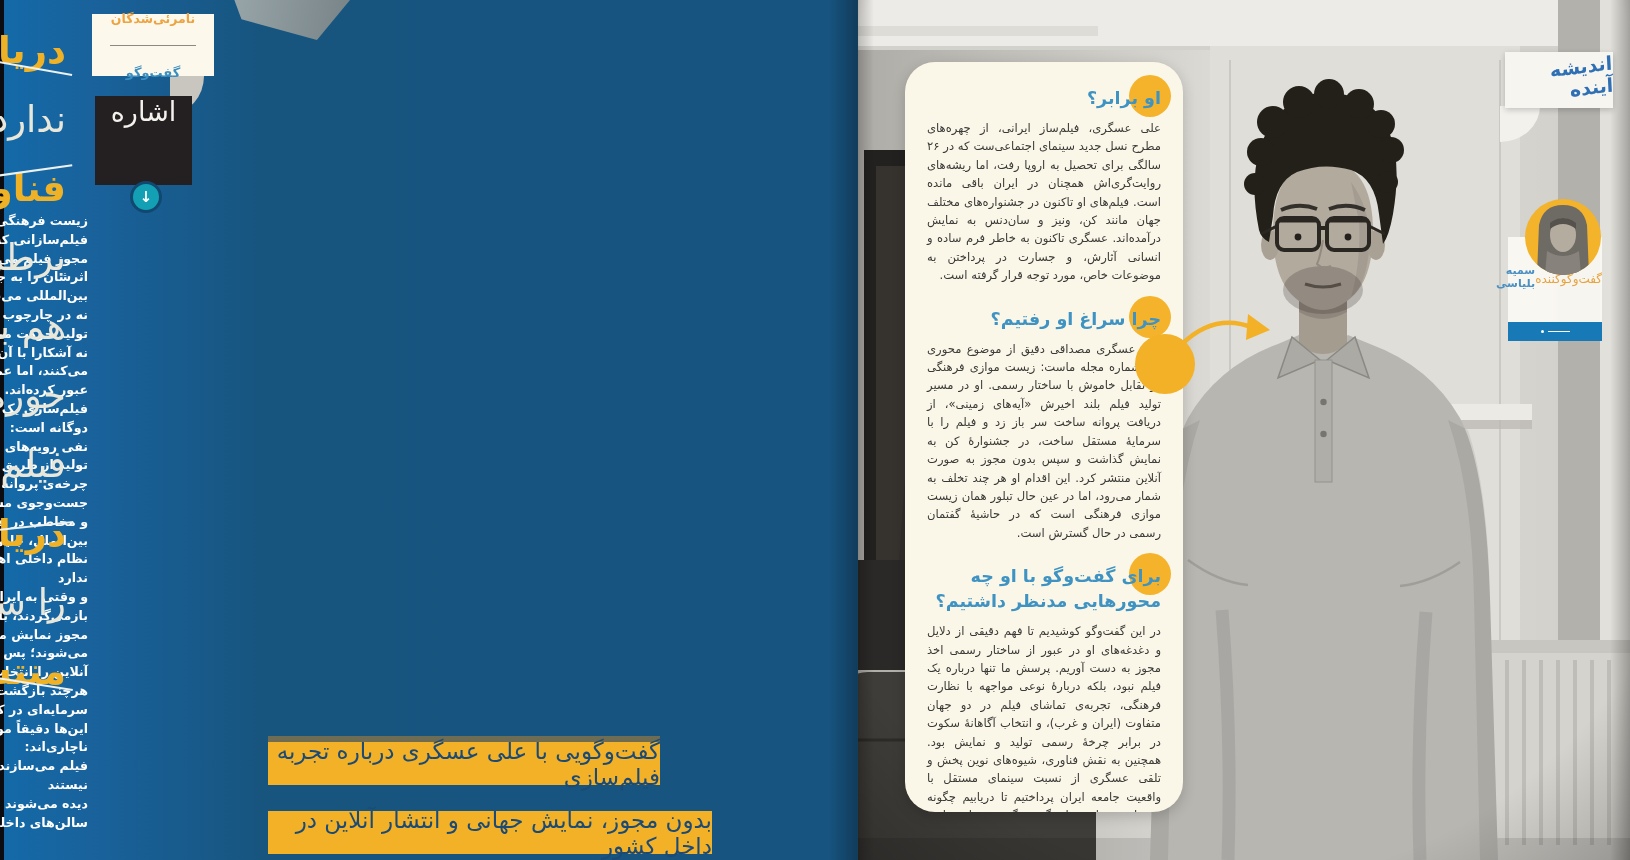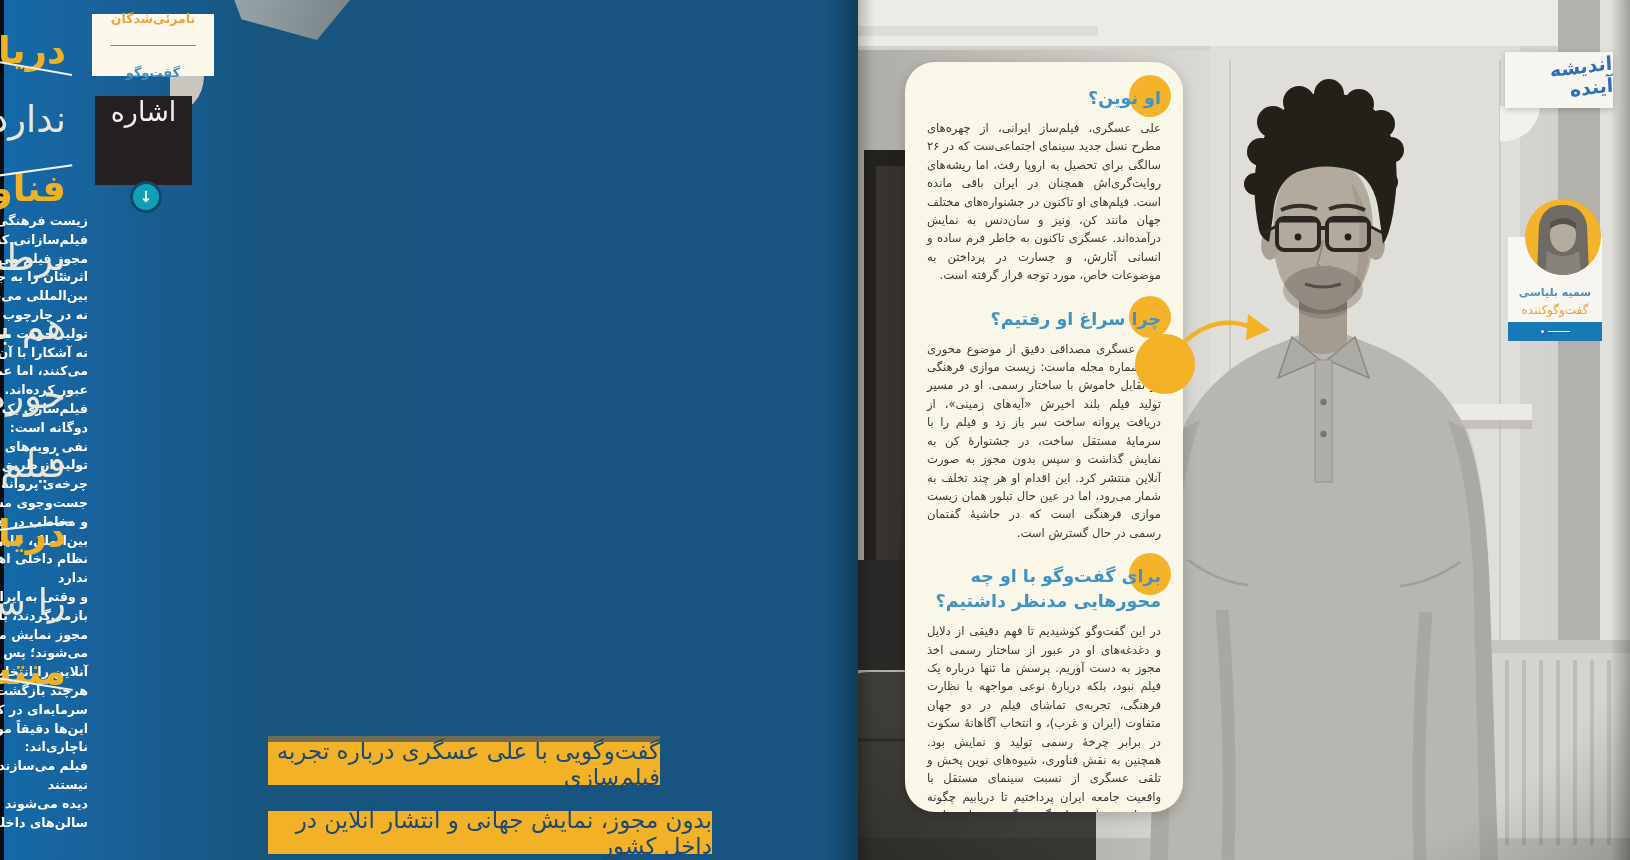--- a/index.html
+++ b/index.html
@@ -59,21 +59,21 @@
   .accent-arrow{position:absolute;left:1120px;top:300px;z-index:6;}
   
   .logo-box{position:absolute;left:1505px;top:52px;width:108px;height:56px;background:#f7f5f0;
     display:flex;align-items:center;justify-content:center;z-index:6;box-shadow:0 2px 6px rgba(0,0,0,.2);}
   .logo-text{color:#2f6fb4;font-weight:800;font-size:19px;transform:rotate(-7deg) skewX(-4deg);
     letter-spacing:-1px;direction:rtl;}
   .logo-curl{position:absolute;left:1500px;top:106px;width:40px;height:36px;background:#f3f1ec;
     border-radius:0 0 100% 0;z-index:5;}
   
   .card{position:absolute;left:1508px;top:237px;width:94px;height:85px;background:rgba(250,248,242,.96);
-    z-index:6;display:flex;flex-direction:column;align-items:center;justify-content:flex-end;
+    z-index:6;display:flex;flex-direction:row;align-items:center;justify-content:flex-end;
     padding-bottom:5px;box-sizing:border-box;}
   .card .name{color:#4a90c2;font-size:11px;font-weight:bold;direction:rtl;}
   .card .role{color:#e8a33d;font-size:12px;margin-top:4px;direction:rtl;}
   .card-bar{position:absolute;left:1508px;top:322px;width:94px;height:19px;background:#1779b5;z-index:6;
     display:flex;align-items:center;justify-content:center;gap:4px;}
   .card-bar i{display:block;width:22px;border-top:1.6px solid #fff;}
   .card-bar b{display:block;width:3px;height:3px;border-radius:50%;background:#fff;}
   .avatar{position:absolute;left:1525px;top:199px;width:76px;height:76px;z-index:7;}
 </style>
 </head>
@@ -259,21 +259,21 @@
       <span>بدون مجوز، نمایش جهانی و انتشار آنلاین در داخل کشور</span>
     </div>
   </div>
 
   <div class="gutter"></div>
 
   <div class="ibox" dir="rtl">
 
   <div class="sec">
         <div class="sec-heading">
-          <div>او نوین؟</div>
+          <div>او برابر؟</div>
         </div>
         <div class="sec-body">علی عسگری، فیلم‌ساز ایرانی، از چهره‌های مطرح نسل جدید سینمای اجتماعی‌ست که در ۲۶ سالگی برای تحصیل به اروپا رفت، اما ریشه‌های روایت‌گری‌اش همچنان در ایران باقی مانده است. فیلم‌های او تاکنون در جشنواره‌های مختلف جهان مانند کن، ونیز و سان‌دنس به نمایش درآمده‌اند. عسگری تاکنون به خاطر فرم ساده و انسانی آثارش، و جسارت در پرداختن به موضوعات خاص، مورد توجه قرار گرفته است.</div>
       </div>
       <div class="sec">
         <div class="sec-heading">
           <div>چرا سراغ او رفتیم؟</div>
         </div>
         <div class="sec-body">علی عسگری مصداقی دقیق از موضوع محوری این شماره مجله ماست: زیست موازی فرهنگی در تقابل خاموش با ساختار رسمی. او در مسیر تولید فیلم بلند اخیرش «آیه‌های زمینی»، از دریافت پروانه ساخت سر باز زد و فیلم را با سرمایهٔ مستقل ساخت، در جشنوارهٔ کن به نمایش گذاشت و سپس بدون مجوز به صورت آنلاین منتشر کرد. این اقدام او هر چند تخلف به شمار می‌رود، اما در عین حال تبلور همان زیست موازی فرهنگی است که در حاشیهٔ گفتمان رسمی در حال گسترش است.</div>
       </div>
       <div class="sec">

